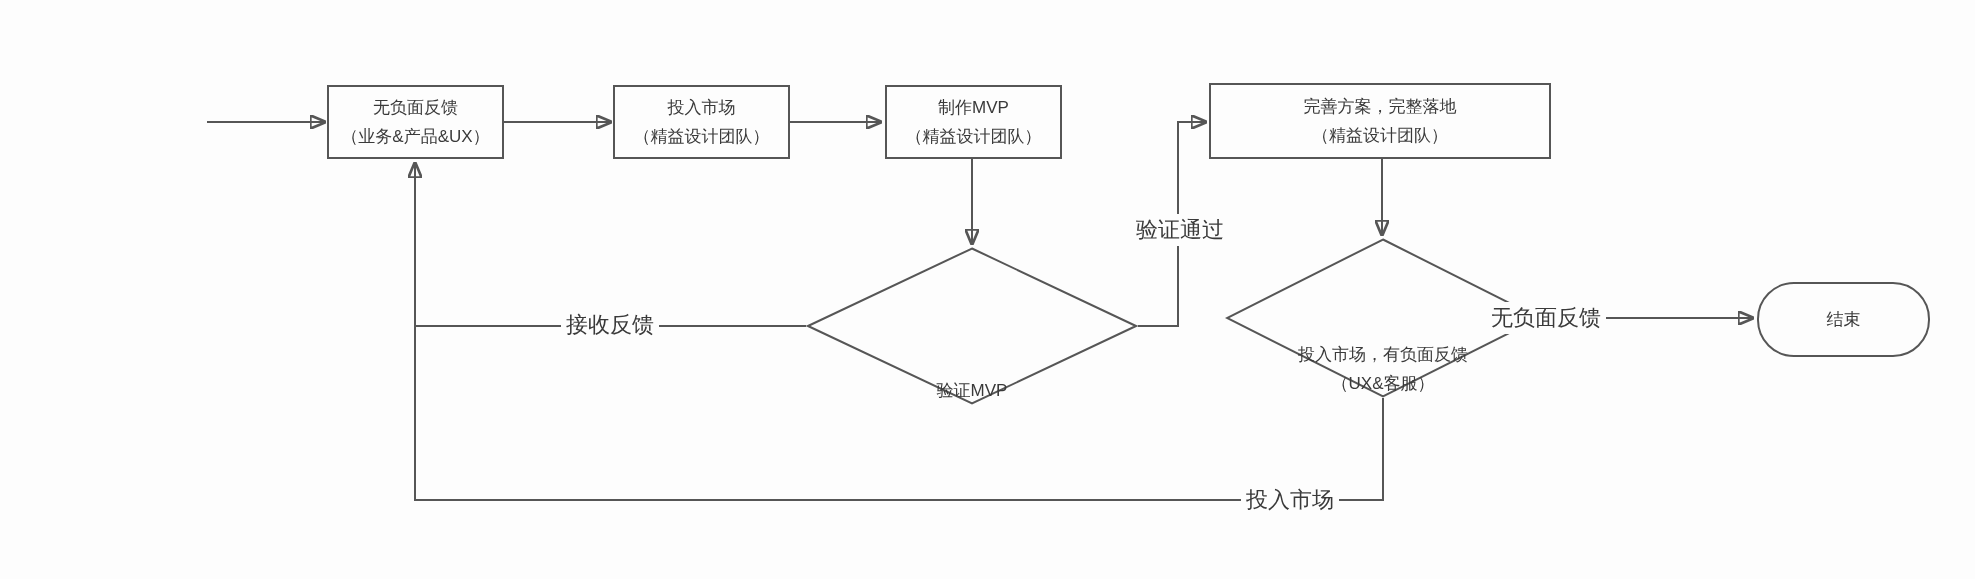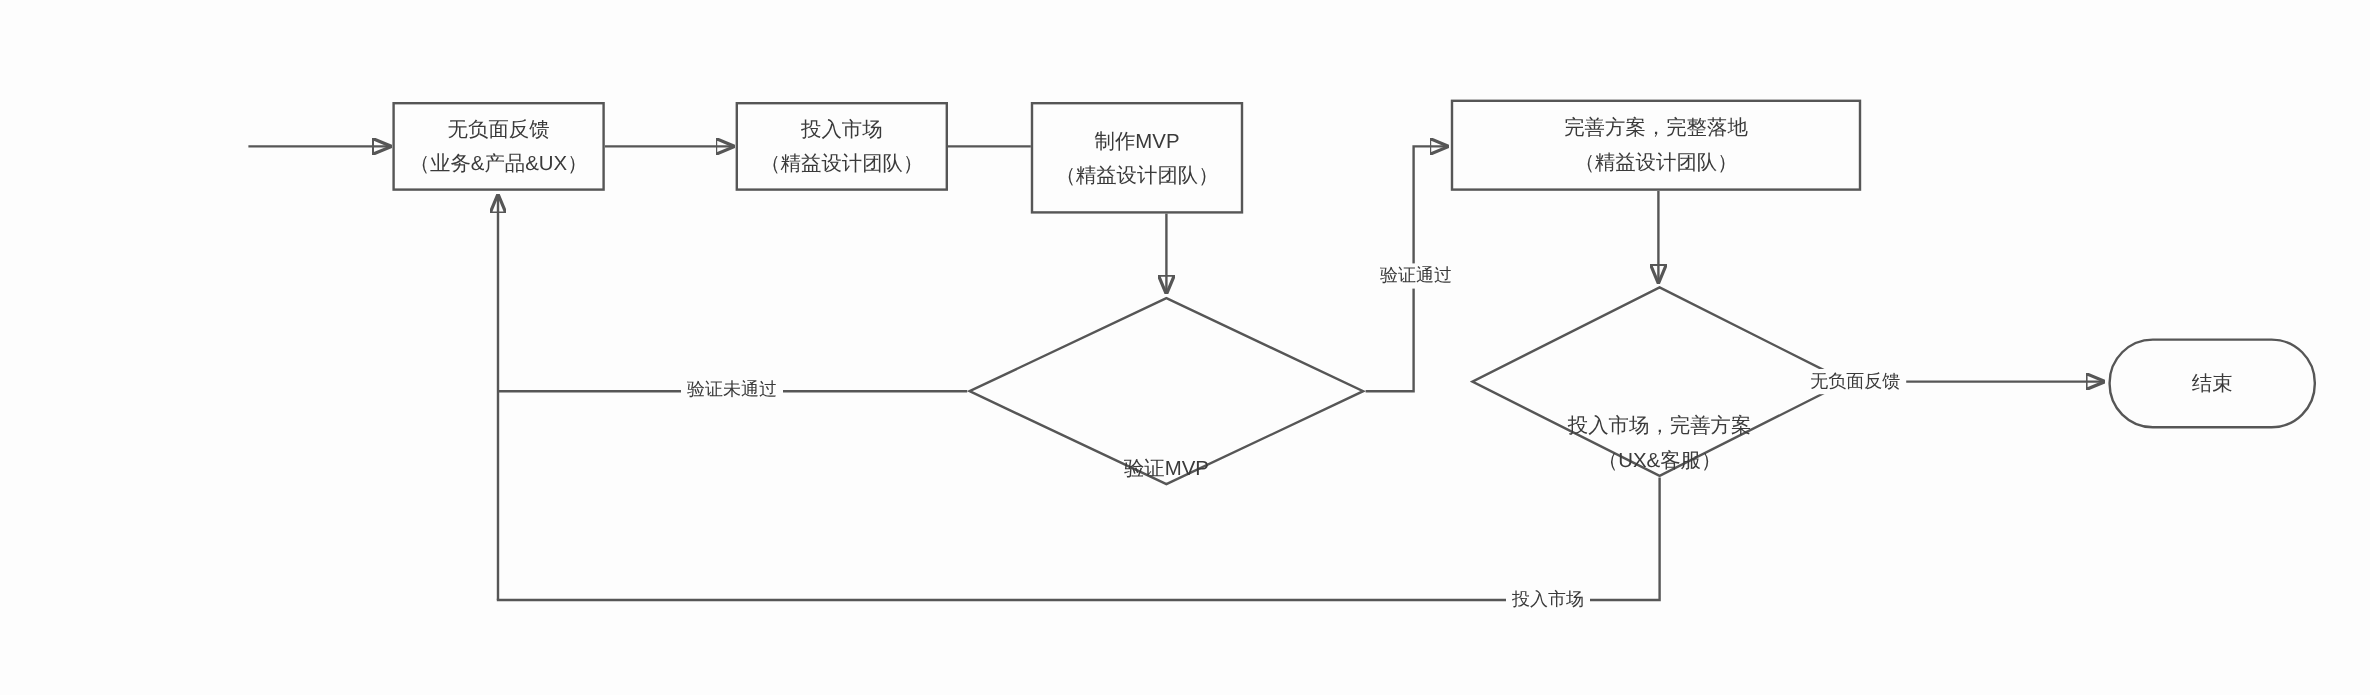--- a/index.html
+++ b/index.html
@@ -33,21 +33,21 @@
   .decision svg{position:absolute;left:0;top:0;}
   .decision .dtext{
     position:relative;z-index:2;
     display:flex;flex-direction:column;align-items:center;justify-content:center;
   }
   .edge-label{
     position:absolute;
     transform:translate(-50%,-50%);
     background:var(--bg);
     padding:1px 5px;
-    font-size:15px;
+    font-size:22px;
     white-space:nowrap;
     z-index:3;
   }
   .node{z-index:2;}
 </style>
 </head>
 <body>
 
 <div class="canvas">
 
@@ -73,21 +73,21 @@
   <div class="node process" style="left:327px;top:85px;width:177px;height:74px;">
     <div>无负面反馈</div>
     <div>（业务&amp;产品&amp;UX）</div>
   </div>
 
   <div class="node process" style="left:613px;top:85px;width:177px;height:74px;">
     <div>投入市场</div>
     <div>（精益设计团队）</div>
   </div>
 
-  <div class="node process" style="left:859px;top:85px;width:177px;height:93px;text-align:right;">
+  <div class="node process" style="left:885px;top:85px;width:177px;height:74px;text-align:right;">
     <div>制作MVP</div>
     <div>（精益设计团队）</div>
   </div>
 
   <div class="node decision" style="left:806px;top:247px;width:332px;height:158px;">
     <svg width="332" height="158" viewBox="0 0 332 158">
       <polygon points="166,1.5 330,79 166,156.5 2,79" fill="#fdfdfd" stroke="#565656" stroke-width="2"></polygon>
     </svg>
     <div class="dtext">
       <div>验证MVP</div>
@@ -97,27 +97,27 @@
   <div class="node process" style="left:1209px;top:83px;width:342px;height:76px;text-align:right;">
     <div>完善方案，完整落地</div>
     <div>（精益设计团队）</div>
   </div>
 
   <div class="node decision" style="left:1225px;top:238px;width:316px;height:160px;">
     <svg width="316" height="160" viewBox="0 0 316 160">
       <polygon points="158,1.5 314,80 158,158.5 2,80" fill="#fdfdfd" stroke="#565656" stroke-width="2"></polygon>
     </svg>
     <div class="dtext">
-      <div>投入市场，完善方案</div>
+      <div>投入市场，有负面反馈</div>
       <div>（UX&amp;客服）</div>
     </div>
   </div>
 
   <div class="node terminator" style="left:1757px;top:282px;width:173px;height:75px;">
     <div>结束</div>
   </div>
 
   <div class="edge-label" style="left:1180px;top:230px;">验证通过</div>
-  <div class="edge-label" style="left:610px;top:325px;">验证未通过</div>
+  <div class="edge-label" style="left:610px;top:325px;">接收反馈</div>
   <div class="edge-label" style="left:1546px;top:318px;">无负面反馈</div>
   <div class="edge-label" style="left:1290px;top:500px;">投入市场</div>
 
 </div>
 
 </body></html>

